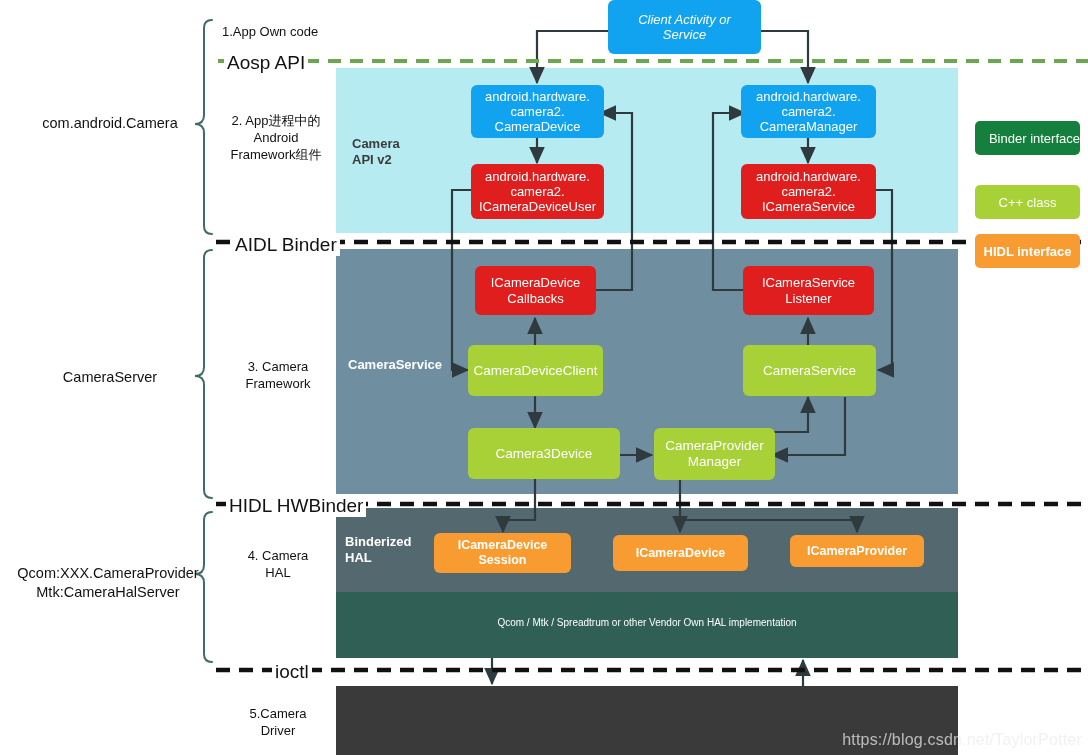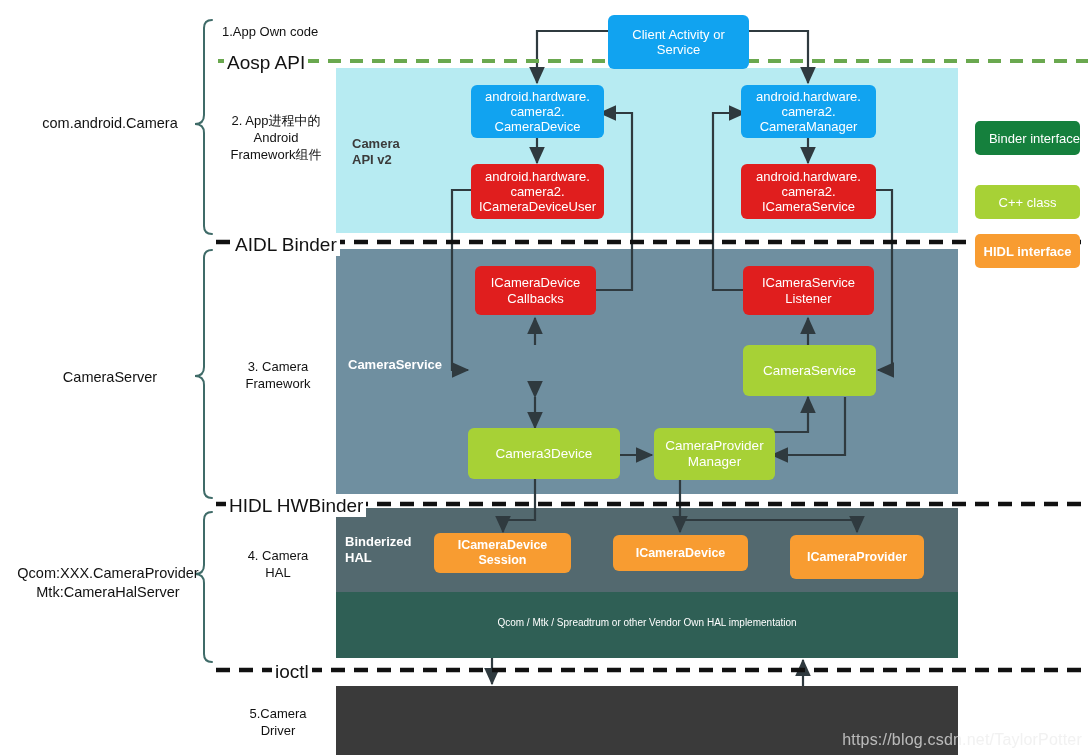--- a/index.html
+++ b/index.html
@@ -173,49 +173,50 @@
 HAL</div>
   <div class="stage-label" style="left:222px;top:706px;width:112px;">5.Camera
 Driver</div>
 
   <div class="band-label onwhite" style="left:352px;top:136px;">Camera
 API v2</div>
   <div class="band-label ondark" style="left:348px;top:357px;">CameraService</div>
   <div class="band-label ondark" style="left:345px;top:534px;">Binderized
 HAL</div>
 
-  <div class="node java" style="left:608px;top:15px;width:141px;height:54px;white-space:pre-line;">Client Activity or
+  <div class="node java" style="left:608px;top:0;width:153px;height:54px;white-space:pre-line;font-style:italic;">Client Activity or
 Service</div>
 
   <div class="node java" style="left:471px;top:85px;width:133px;height:53px;white-space:pre-line;">android.hardware.
 camera2.
 CameraDevice</div>
   <div class="node java" style="left:741px;top:85px;width:135px;height:53px;white-space:pre-line;">android.hardware.
 camera2.
 CameraManager</div>
   <div class="node binder" style="left:471px;top:164px;width:133px;height:55px;white-space:pre-line;">android.hardware.
 camera2.
 ICameraDeviceUser</div>
   <div class="node binder" style="left:741px;top:164px;width:135px;height:55px;white-space:pre-line;">android.hardware.
 camera2.
 ICameraService</div>
 
   <div class="node binder" style="left:475px;top:266px;width:121px;height:49px;white-space:pre-line;">ICameraDevice
 Callbacks</div>
   <div class="node binder" style="left:743px;top:266px;width:131px;height:49px;white-space:pre-line;">ICameraService
 Listener</div>
+  <div class="node cpp" style="left:468px;top:345px;width:135px;height:51px;">CameraDeviceClient</div>
   <div class="node cpp" style="left:743px;top:345px;width:133px;height:51px;">CameraService</div>
   <div class="node cpp" style="left:468px;top:428px;width:152px;height:51px;">Camera3Device</div>
   <div class="node cpp" style="left:654px;top:428px;width:121px;height:52px;white-space:pre-line;">CameraProvider
 Manager</div>
 
   <div class="node hidl" style="left:434px;top:533px;width:137px;height:40px;white-space:pre-line;">ICameraDevice
 Session</div>
   <div class="node hidl" style="left:613px;top:535px;width:135px;height:36px;">ICameraDevice</div>
-  <div class="node hidl" style="left:790px;top:535px;width:134px;height:44px;">ICameraProvider</div>
+  <div class="node hidl" style="left:790px;top:535px;width:134px;height:32px;">ICameraProvider</div>
 
   <div class="vendor-text" style="left:336px;top:617px;width:622px;">Qcom / Mtk / Spreadtrum or other Vendor Own HAL  implementation</div>
 
   <div class="driver-text" style="left:336px;top:714px;width:715px;margin-top:39px;">Sensor Driver</div>
 
   <div class="legend-item" style="top:121px;background:#15803d;justify-content:flex-end;">
     <span>Binder interface</span>
   </div>
   <div class="legend-item" style="top:185px;background:#a7d136;">
     <span>C++ class</span>

